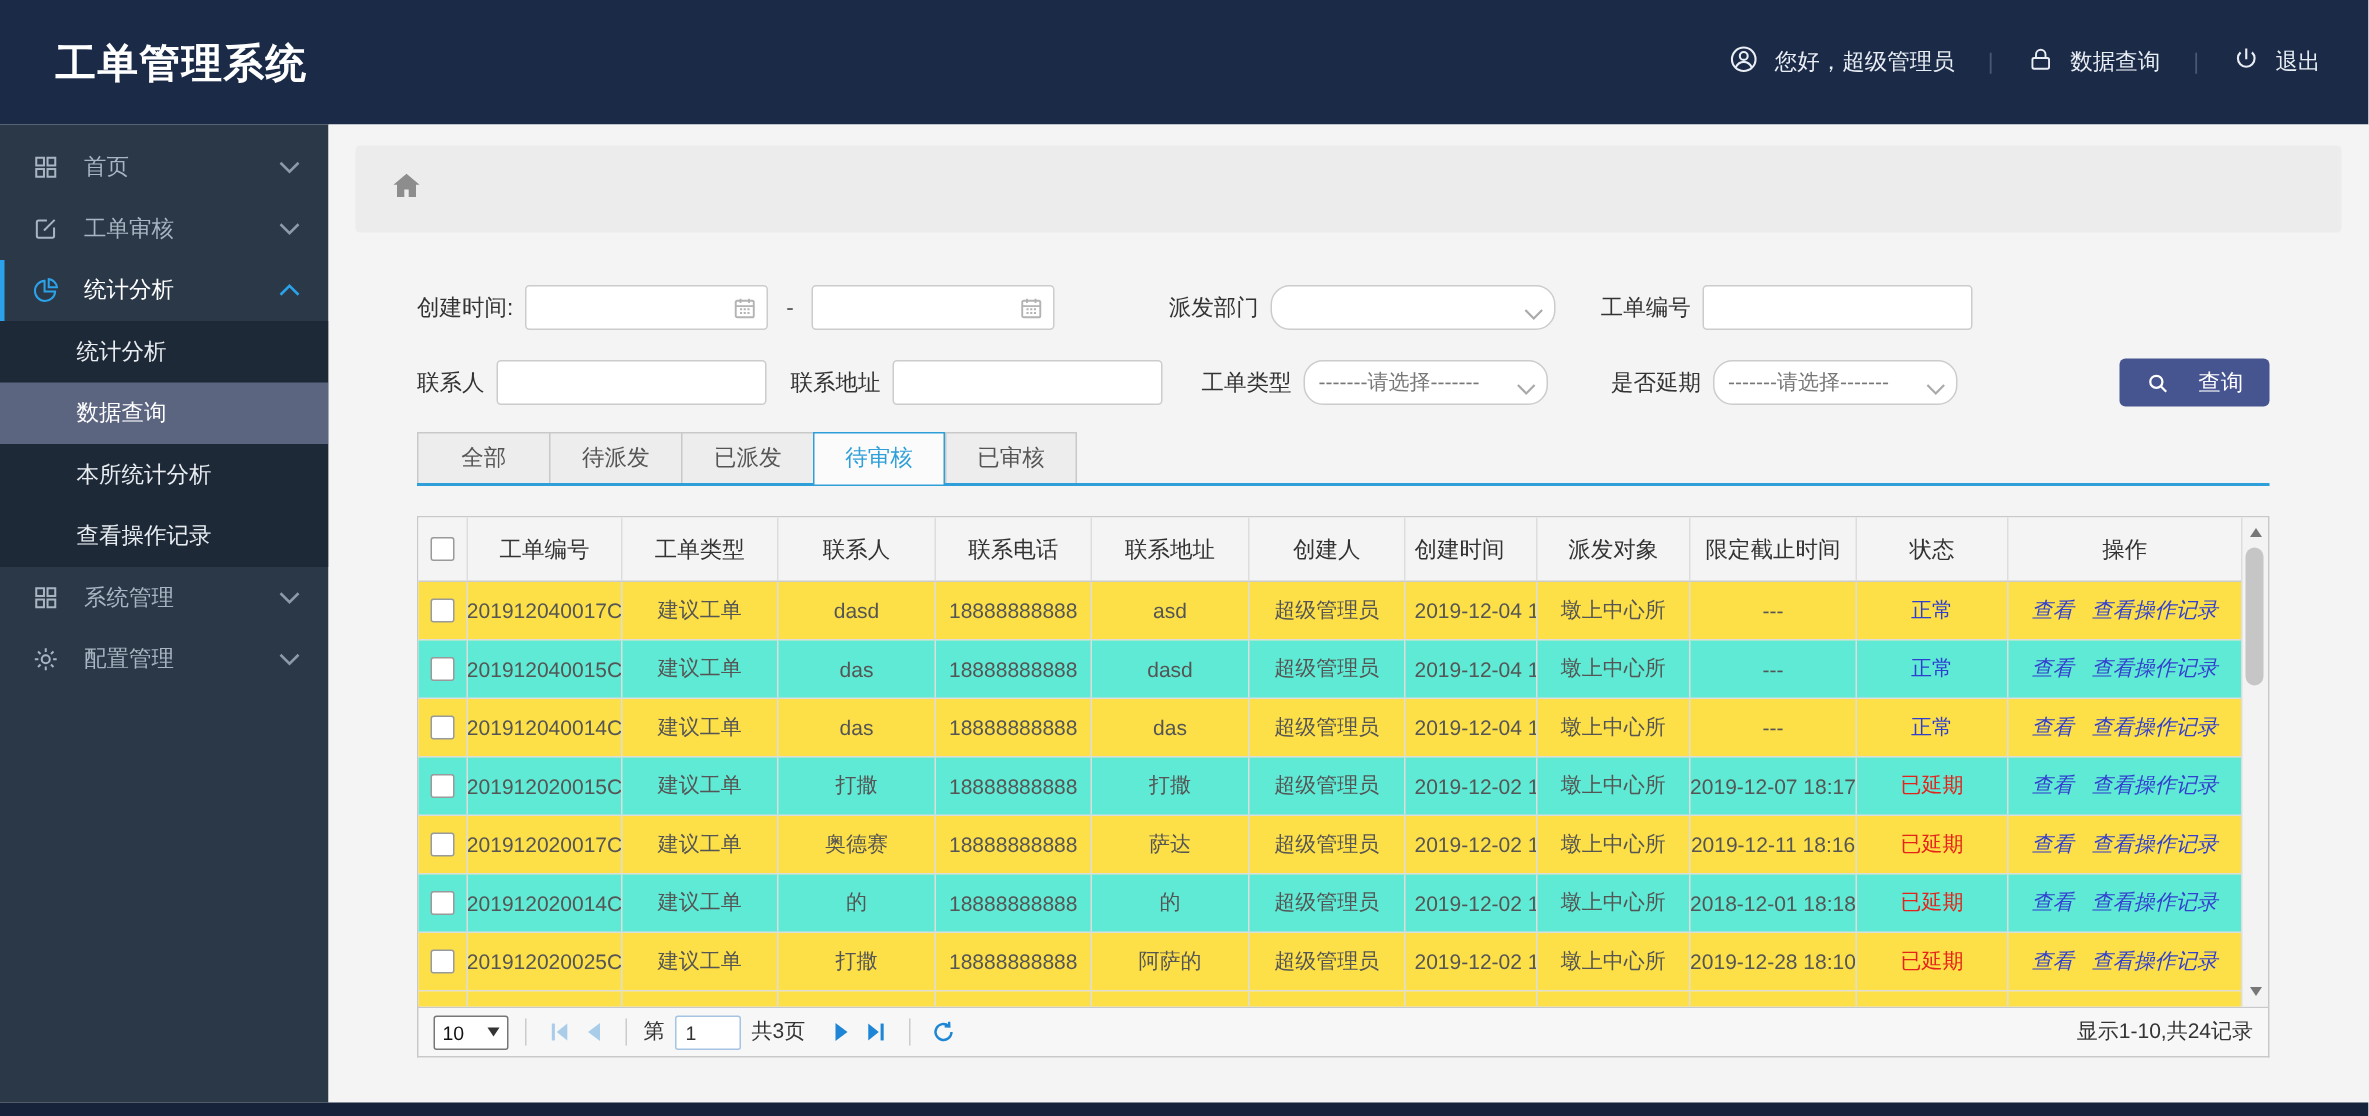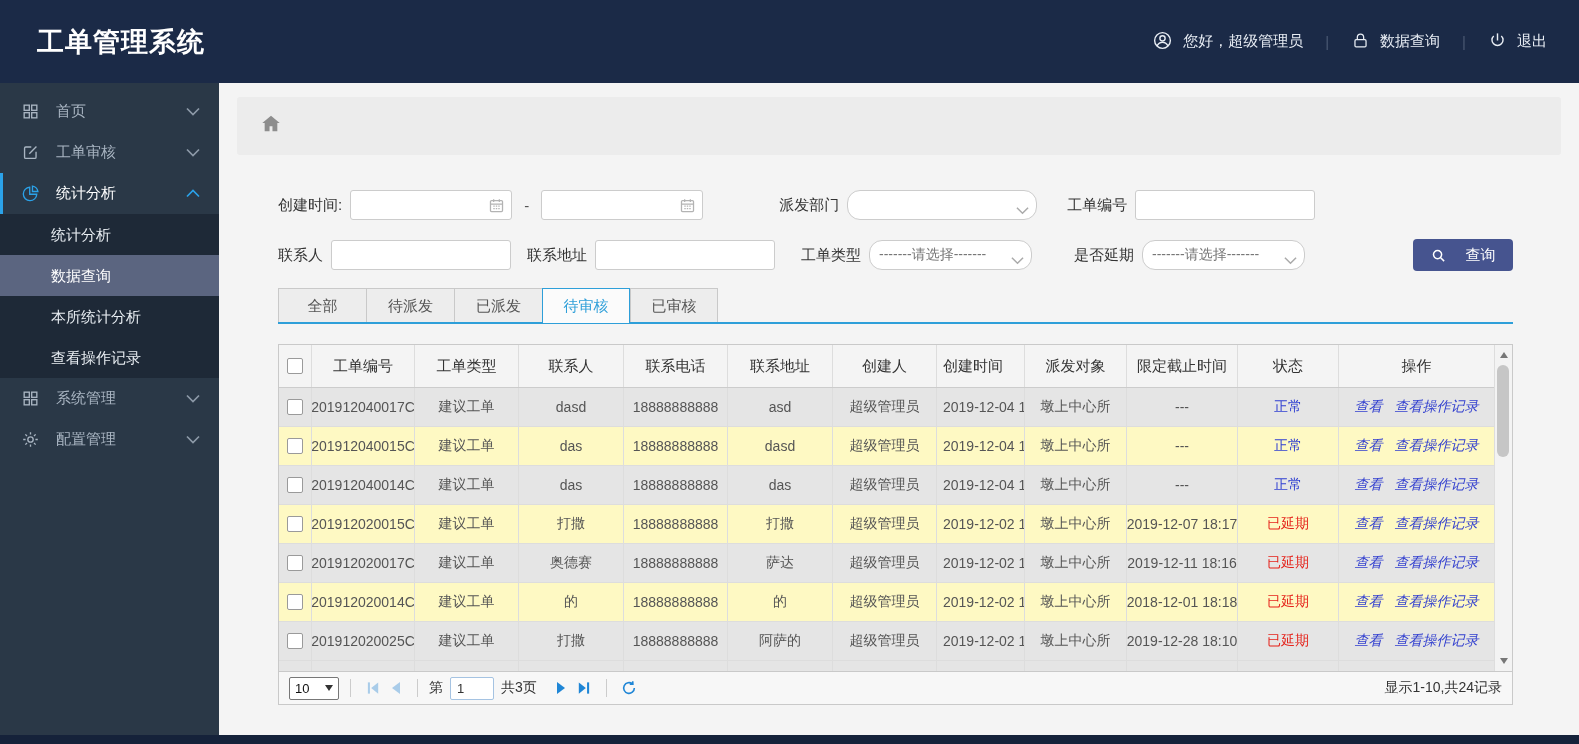--- a/index.html
+++ b/index.html
@@ -65,22 +65,22 @@
   .tabs { margin-top:17px; display:flex; position:relative; }
   .tabs::after { content:''; position:absolute; left:0; right:0; bottom:0; height:2px; background:#2e9fd9; }
   .tab { width:88px; height:36px; line-height:34px; text-align:center; font-size:15px; color:#555;
          background:#ededed; border:1px solid #c9c9c9; border-right:none; cursor:pointer; }
   .tab:nth-child(5) { border-right:1px solid #c9c9c9; }
   .tab.active { background:#fbfbfb; color:#2e9fd9; border:1px solid #2e9fd9; position:relative; z-index:2; }
 
   
   .tablebox { margin-top:20px; border:1px solid #c9c9c9; background:#fff; display:flex; width:1235px; }
   .tgrid { width:1215px; }
-  .trow { display:flex; height:39px; border-bottom:1px solid #ddd; background:#e5e5e5; }
-  .trow.stripe { background:#fef9c3; }
+  .trow { display:flex; height:39px; border-bottom:1px solid #ddd; background:#fde047; }
+  .trow.stripe { background:#5eead4; }
   .trow.head { height:43px; background:#f4f4f4; border-bottom:1px solid #ccc; }
   .trow.partial { height:10px; border-bottom:none; overflow:hidden; }
   .tcell { display:flex; align-items:center; justify-content:center; border-right:1px solid #ddd;
            font-size:14px; color:#555; overflow:hidden; white-space:nowrap; flex:none; }
   .trow.head .tcell { font-size:15px; color:#333; }
   .tcell:last-child { border-right:none; }
   .c0{width:33px;} .c1{width:103px;} .c2{width:104px;} .c3{width:105px;} .c4{width:104px;}
   .c5{width:105px;} .c6{width:104px;} .c7{width:88px;justify-content:flex-start;padding-left:6px;}
   .c8{width:102px;} .c9{width:111px;} .c10{width:101px;} .c11{width:155px;gap:12px;}
   .cbx { width:16px; height:16px; border:1px solid #9a9a9a; border-radius:2px; background:#fff; cursor:pointer; }

